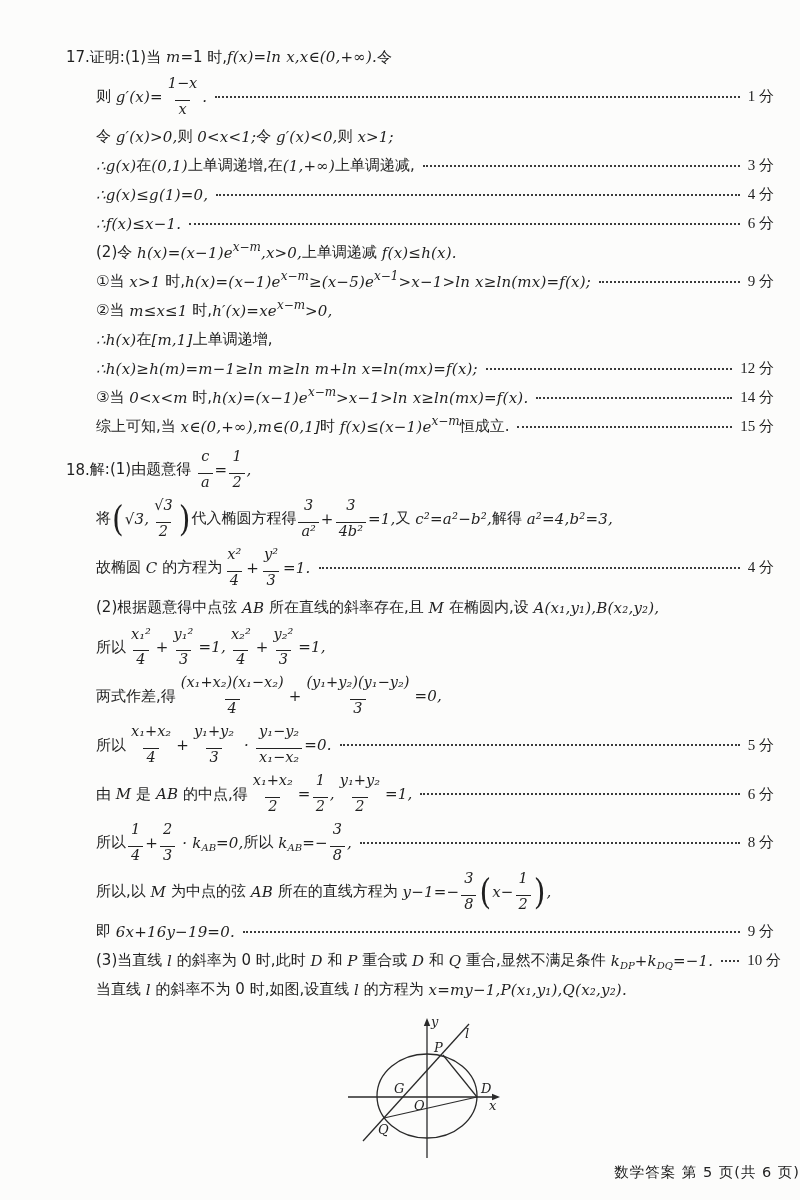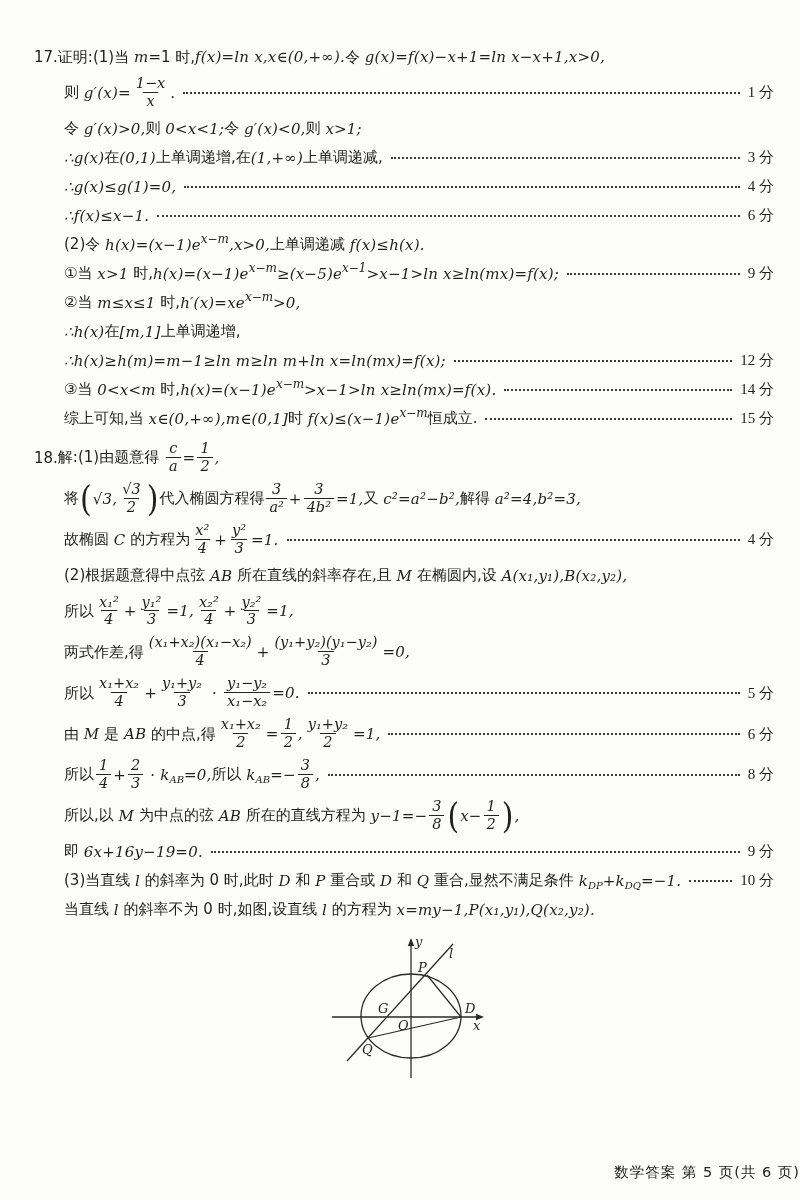--- a/index.html
+++ b/index.html
@@ -6,21 +6,21 @@
   html,body { width:800px; }
   body {
     width:800px; height:1200px;
     background:#fcfcfb;
     color:#1f1f1f;
     font-family:"DejaVu Sans", sans-serif;
     font-size:15px;
     overflow:hidden;
     position:relative;
   }
-  .page { padding:40px 26px 0 34px; }
+  .page { padding:40px 26px 0 34px;margin-left:32px; }
   .problem { margin-bottom:10px; }
   .line {
     display:flex;
     align-items:center;
     margin:5px 0;
     min-height:24px;
     white-space:pre;
   }
   .line.ind { padding-left:30px; }
   .line.tall { margin:7px 0; }
@@ -31,21 +31,21 @@
     font-family:"DejaVu Serif", serif; font-style:italic;
     font-size:12px; position:relative; top:-0.5em; align-self:center;
   }
   .sub {
     font-family:"DejaVu Serif", serif; font-style:italic;
     font-size:10px; position:relative; top:0.45em; align-self:center;
   }
   .frac {
     display:inline-flex; flex-direction:column; align-items:center;
     font-family:"DejaVu Serif", serif; font-style:italic;
-    font-size:14.5px; line-height:1.1; margin:0 2px; text-align:center;
+    font-size:14.5px; line-height:1.1; margin:0 2px; text-align:center;gap:8px;
   }
   .frac .fn { padding:0 3px; }
   .frac .fd { padding:1px 3px 0 3px; border-top:1.3px solid #222; }
   .bp {
     font-family:"DejaVu Serif", serif; font-weight:300;
     font-size:30px; line-height:1; transform:scaleY(1.15);
     margin:0 1px; align-self:center;
   }
   .leader {
     flex:1 1 auto; height:0; border-top:2px dotted #3a3a3a;
@@ -58,21 +58,21 @@
   .footer {
     position:absolute; bottom:18px; left:0; width:100%;
     text-align:right; font-size:14.5px; letter-spacing:1px; color:#222;
   }
 </style>
 </head>
 <body>
 
 <div class="page">
   <div class="problem">
-      <div class="line"><span class="t">17.</span><span class="t b">证明:</span><span class="t">(1)当 </span><span class="m">m</span><span class="t">=1 时,</span><span class="m">f(x)=ln x,x∈(0,+∞).</span><span class="t">令 </span><span class="m">g(x)=f(x)−x+1=ln x−x+1,x&gt;0,</span></div>
+      <div class="line"><span class="t">17.</span><span class="t b">证明:</span><span class="t">(1)当 </span><span class="m">m</span><span class="t">=1 时,</span><span class="m">f(x)=ln x,x∈(0,+∞).</span><span class="t">令 </span></div>
       <div class="line ind tall"><span class="t">则 </span><span class="m">g′(x)=</span><span class="frac"><span class="fn">1−x</span><span class="fd">x</span></span><span class="m">.</span><span class="leader"></span><span class="score">1 分</span></div>
       <div class="line ind"><span class="t">令 </span><span class="m">g′(x)&gt;0,</span><span class="t">则 </span><span class="m">0&lt;x&lt;1;</span><span class="t">令 </span><span class="m">g′(x)&lt;0,</span><span class="t">则 </span><span class="m">x&gt;1;</span></div>
       <div class="line ind"><span class="m">∴g(x)</span><span class="t">在</span><span class="m">(0,1)</span><span class="t">上单调递增,在</span><span class="m">(1,+∞)</span><span class="t">上单调递减,</span><span class="leader"></span><span class="score">3 分</span></div>
       <div class="line ind"><span class="m">∴g(x)≤g(1)=0,</span><span class="leader"></span><span class="score">4 分</span></div>
       <div class="line ind"><span class="m">∴f(x)≤x−1.</span><span class="leader"></span><span class="score">6 分</span></div>
       <div class="line ind"><span class="t">(2)令 </span><span class="m">h(x)=(x−1)e</span><span class="sup">x−m</span><span class="m">,x&gt;0,</span><span class="t">上单调递减 </span><span class="m">f(x)≤h(x).</span></div>
       <div class="line ind"><span class="t">①当 </span><span class="m">x&gt;1</span><span class="t"> 时,</span><span class="m">h(x)=(x−1)e</span><span class="sup">x−m</span><span class="m">≥(x−5)e</span><span class="sup">x−1</span><span class="m">&gt;x−1&gt;ln x≥ln(mx)=f(x);</span><span class="leader"></span><span class="score">9 分</span></div>
       <div class="line ind"><span class="t">②当 </span><span class="m">m≤x≤1</span><span class="t"> 时,</span><span class="m">h′(x)=xe</span><span class="sup">x−m</span><span class="m">&gt;0,</span></div>
       <div class="line ind"><span class="m">∴h(x)</span><span class="t">在</span><span class="m">[m,1]</span><span class="t">上单调递增,</span></div>
       <div class="line ind"><span class="m">∴h(x)≥h(m)=m−1≥ln m≥ln m+ln x=ln(mx)=f(x);</span><span class="leader"></span><span class="score">12 分</span></div>

